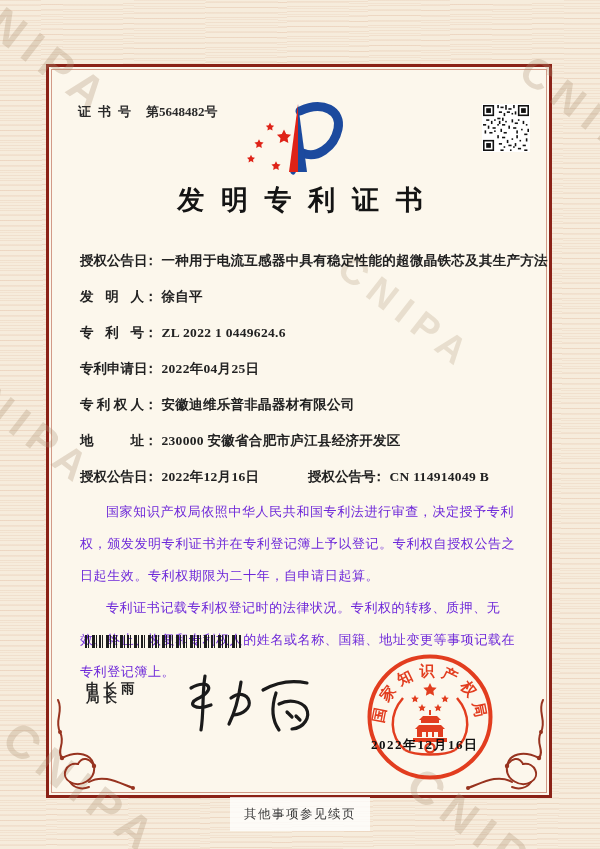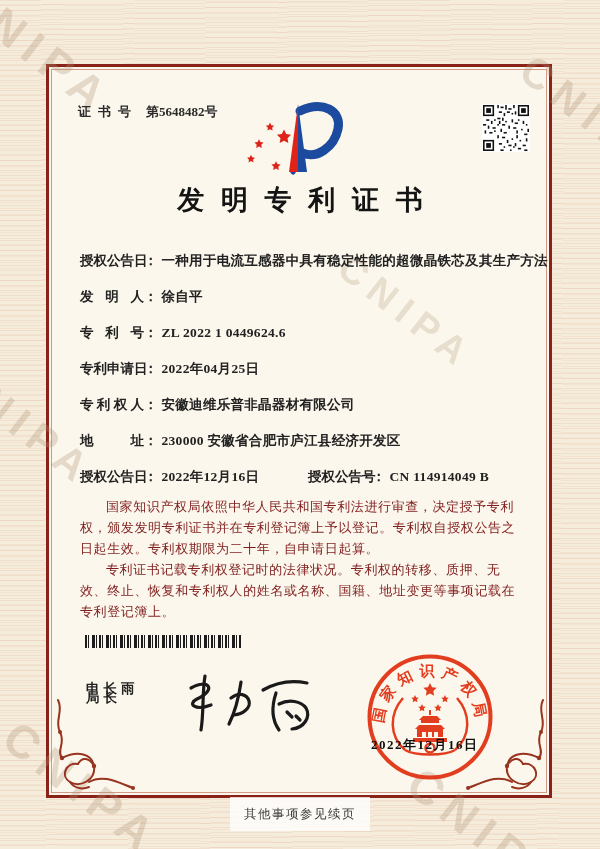--- a/index.html
+++ b/index.html
@@ -48,21 +48,21 @@
   .row{position:relative;height:22px;line-height:22px;margin-bottom:14px;white-space:nowrap;}
   .lab{
     display:inline-block;width:64px;font-weight:700;
     text-align:justify;text-align-last:justify;vertical-align:top;
   }
   .colon{font-weight:700;}
   .val{font-weight:600;margin-left:4px;letter-spacing:0.3px;}
   .pair2{position:absolute;left:228px;top:0;}
   .body-text{
     position:absolute;left:80px;top:496px;width:446px;
-    font-size:13px;line-height:21px;color:#7f1d1d;letter-spacing:0.6px;
+    font-size:13px;line-height:32px;color:#6d28d9;letter-spacing:0.6px;
   }
   .body-text p{margin:0;text-indent:2em;}
   .barcode{
     position:absolute;left:85px;top:635px;width:156px;height:13px;
     background-image:repeating-linear-gradient(90deg,
       #1d1d1d 0 2px, rgba(0,0,0,0) 2px 3px,
       #1d1d1d 3px 4px, rgba(0,0,0,0) 4px 7px,
       #1d1d1d 7px 10px, rgba(0,0,0,0) 10px 11px,
       #1d1d1d 11px 12px, rgba(0,0,0,0) 12px 14px);
   }

